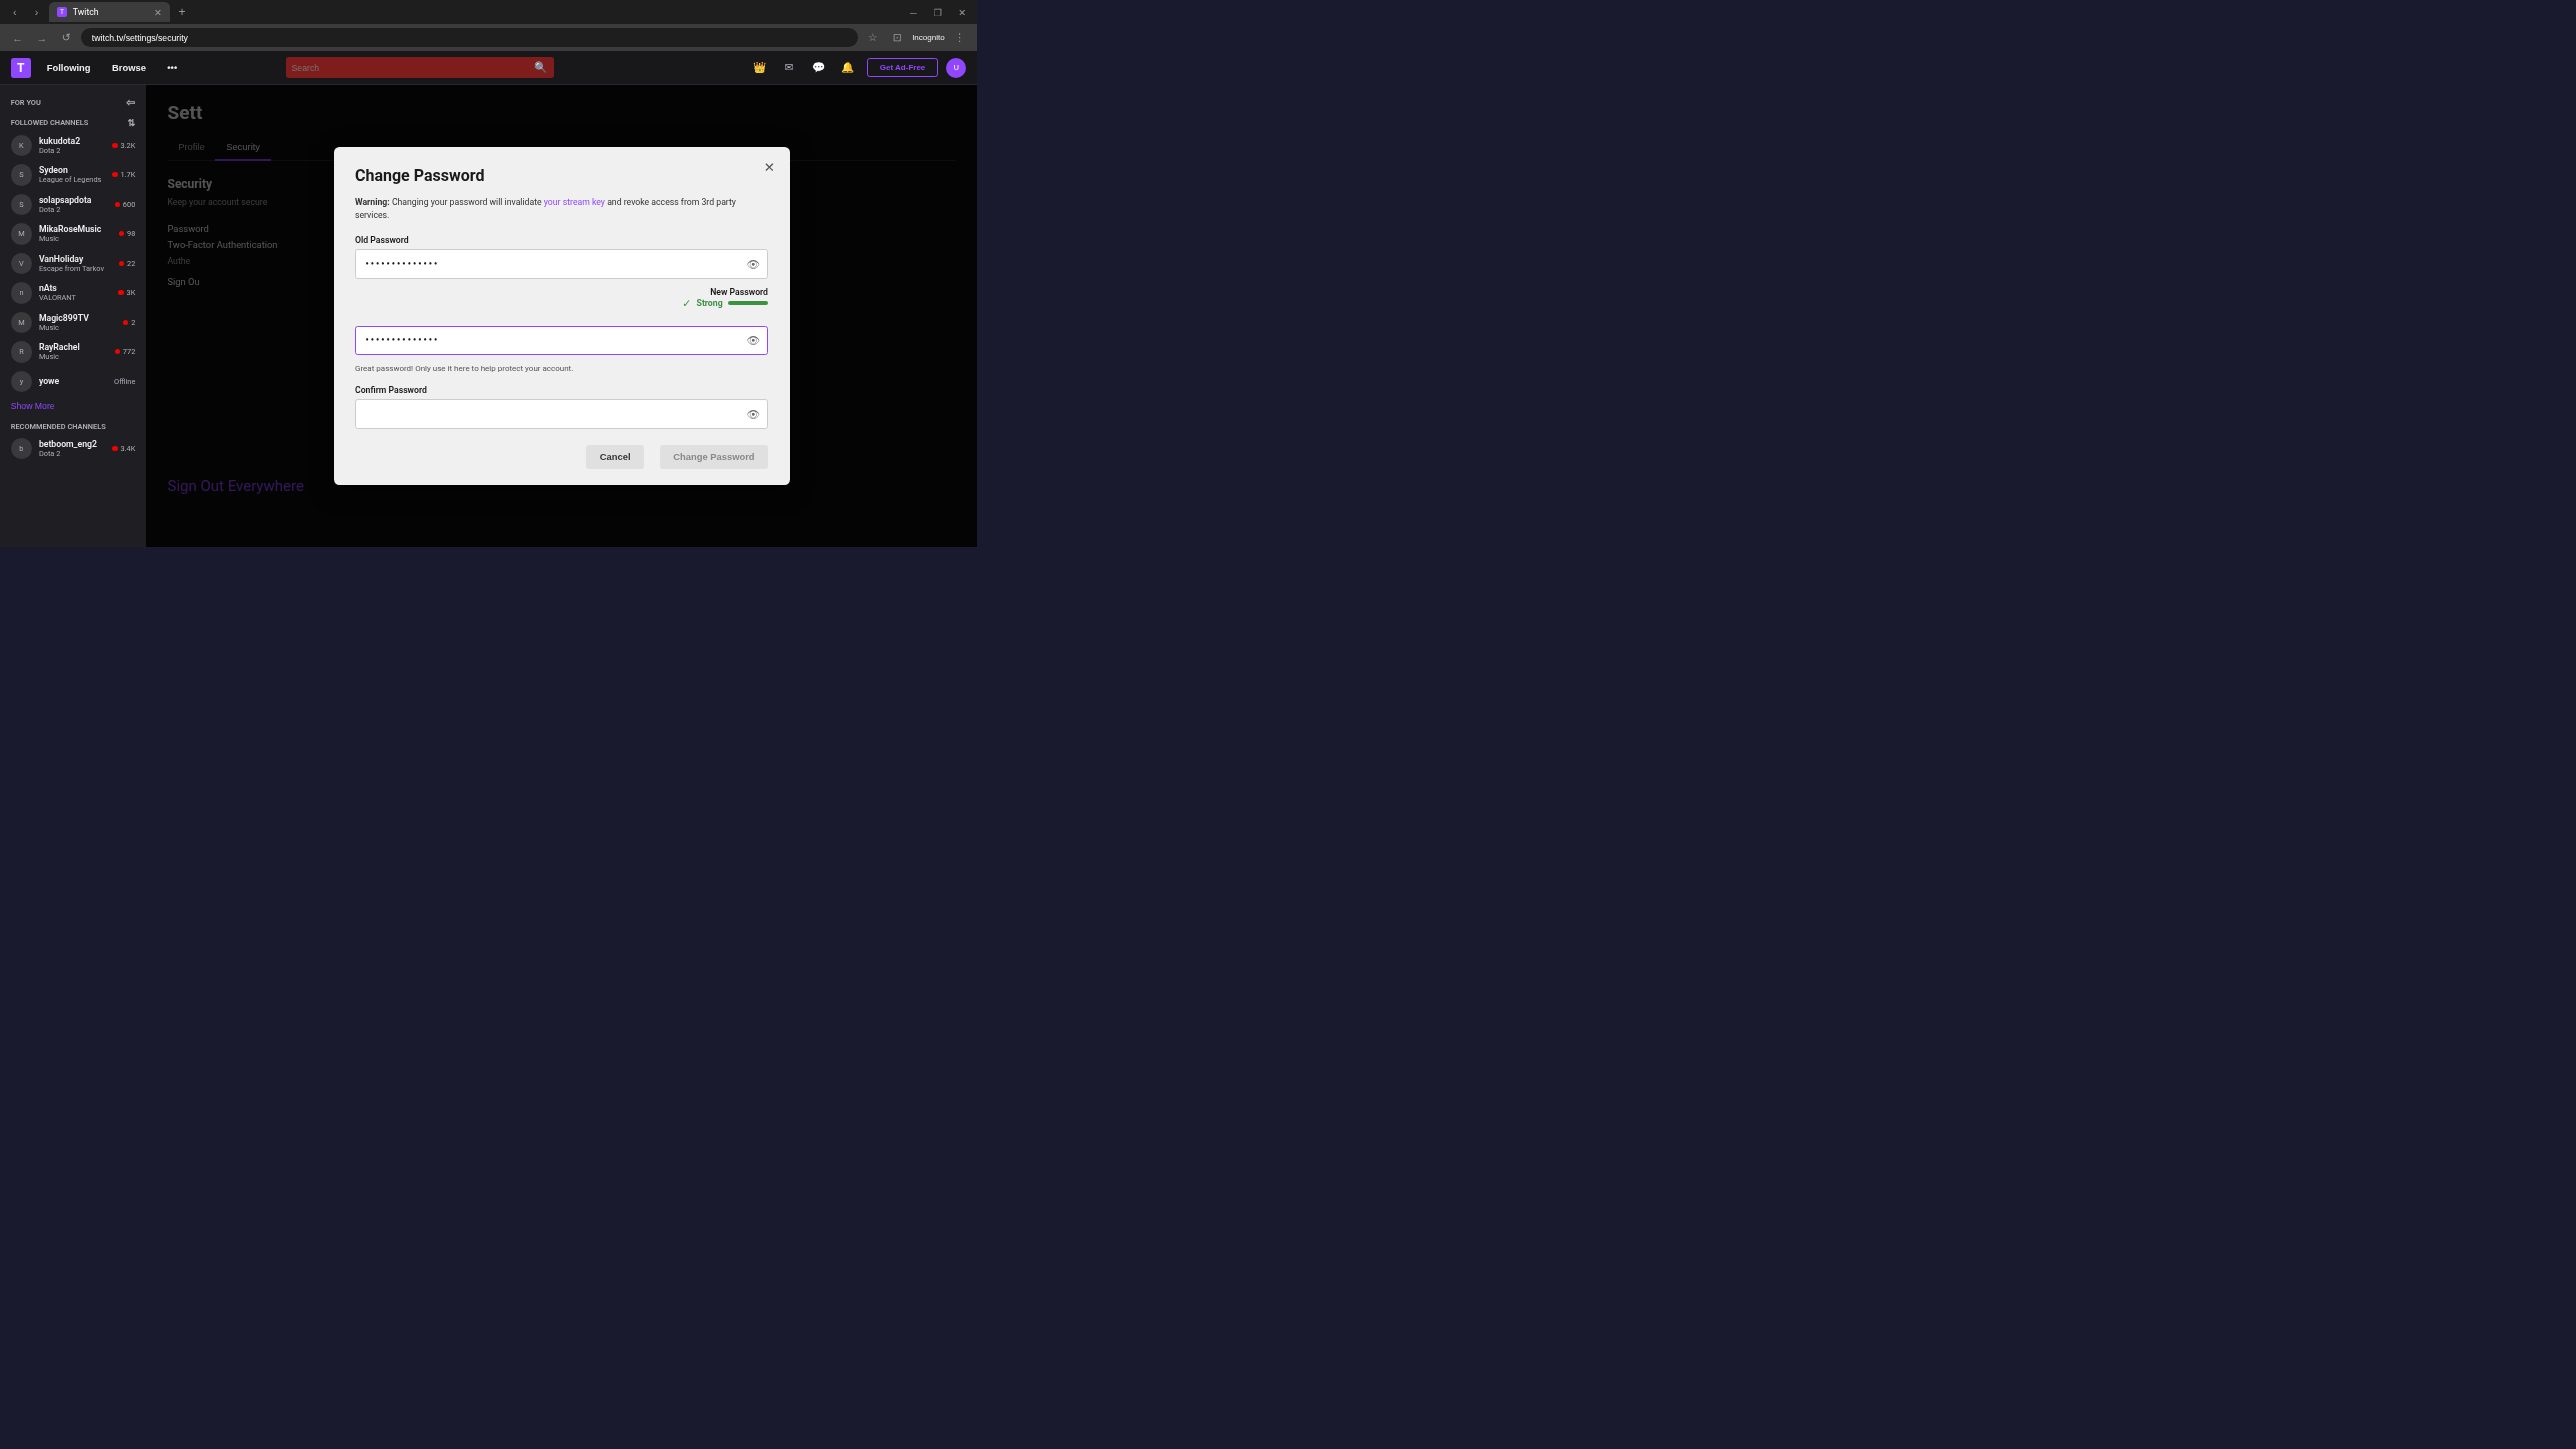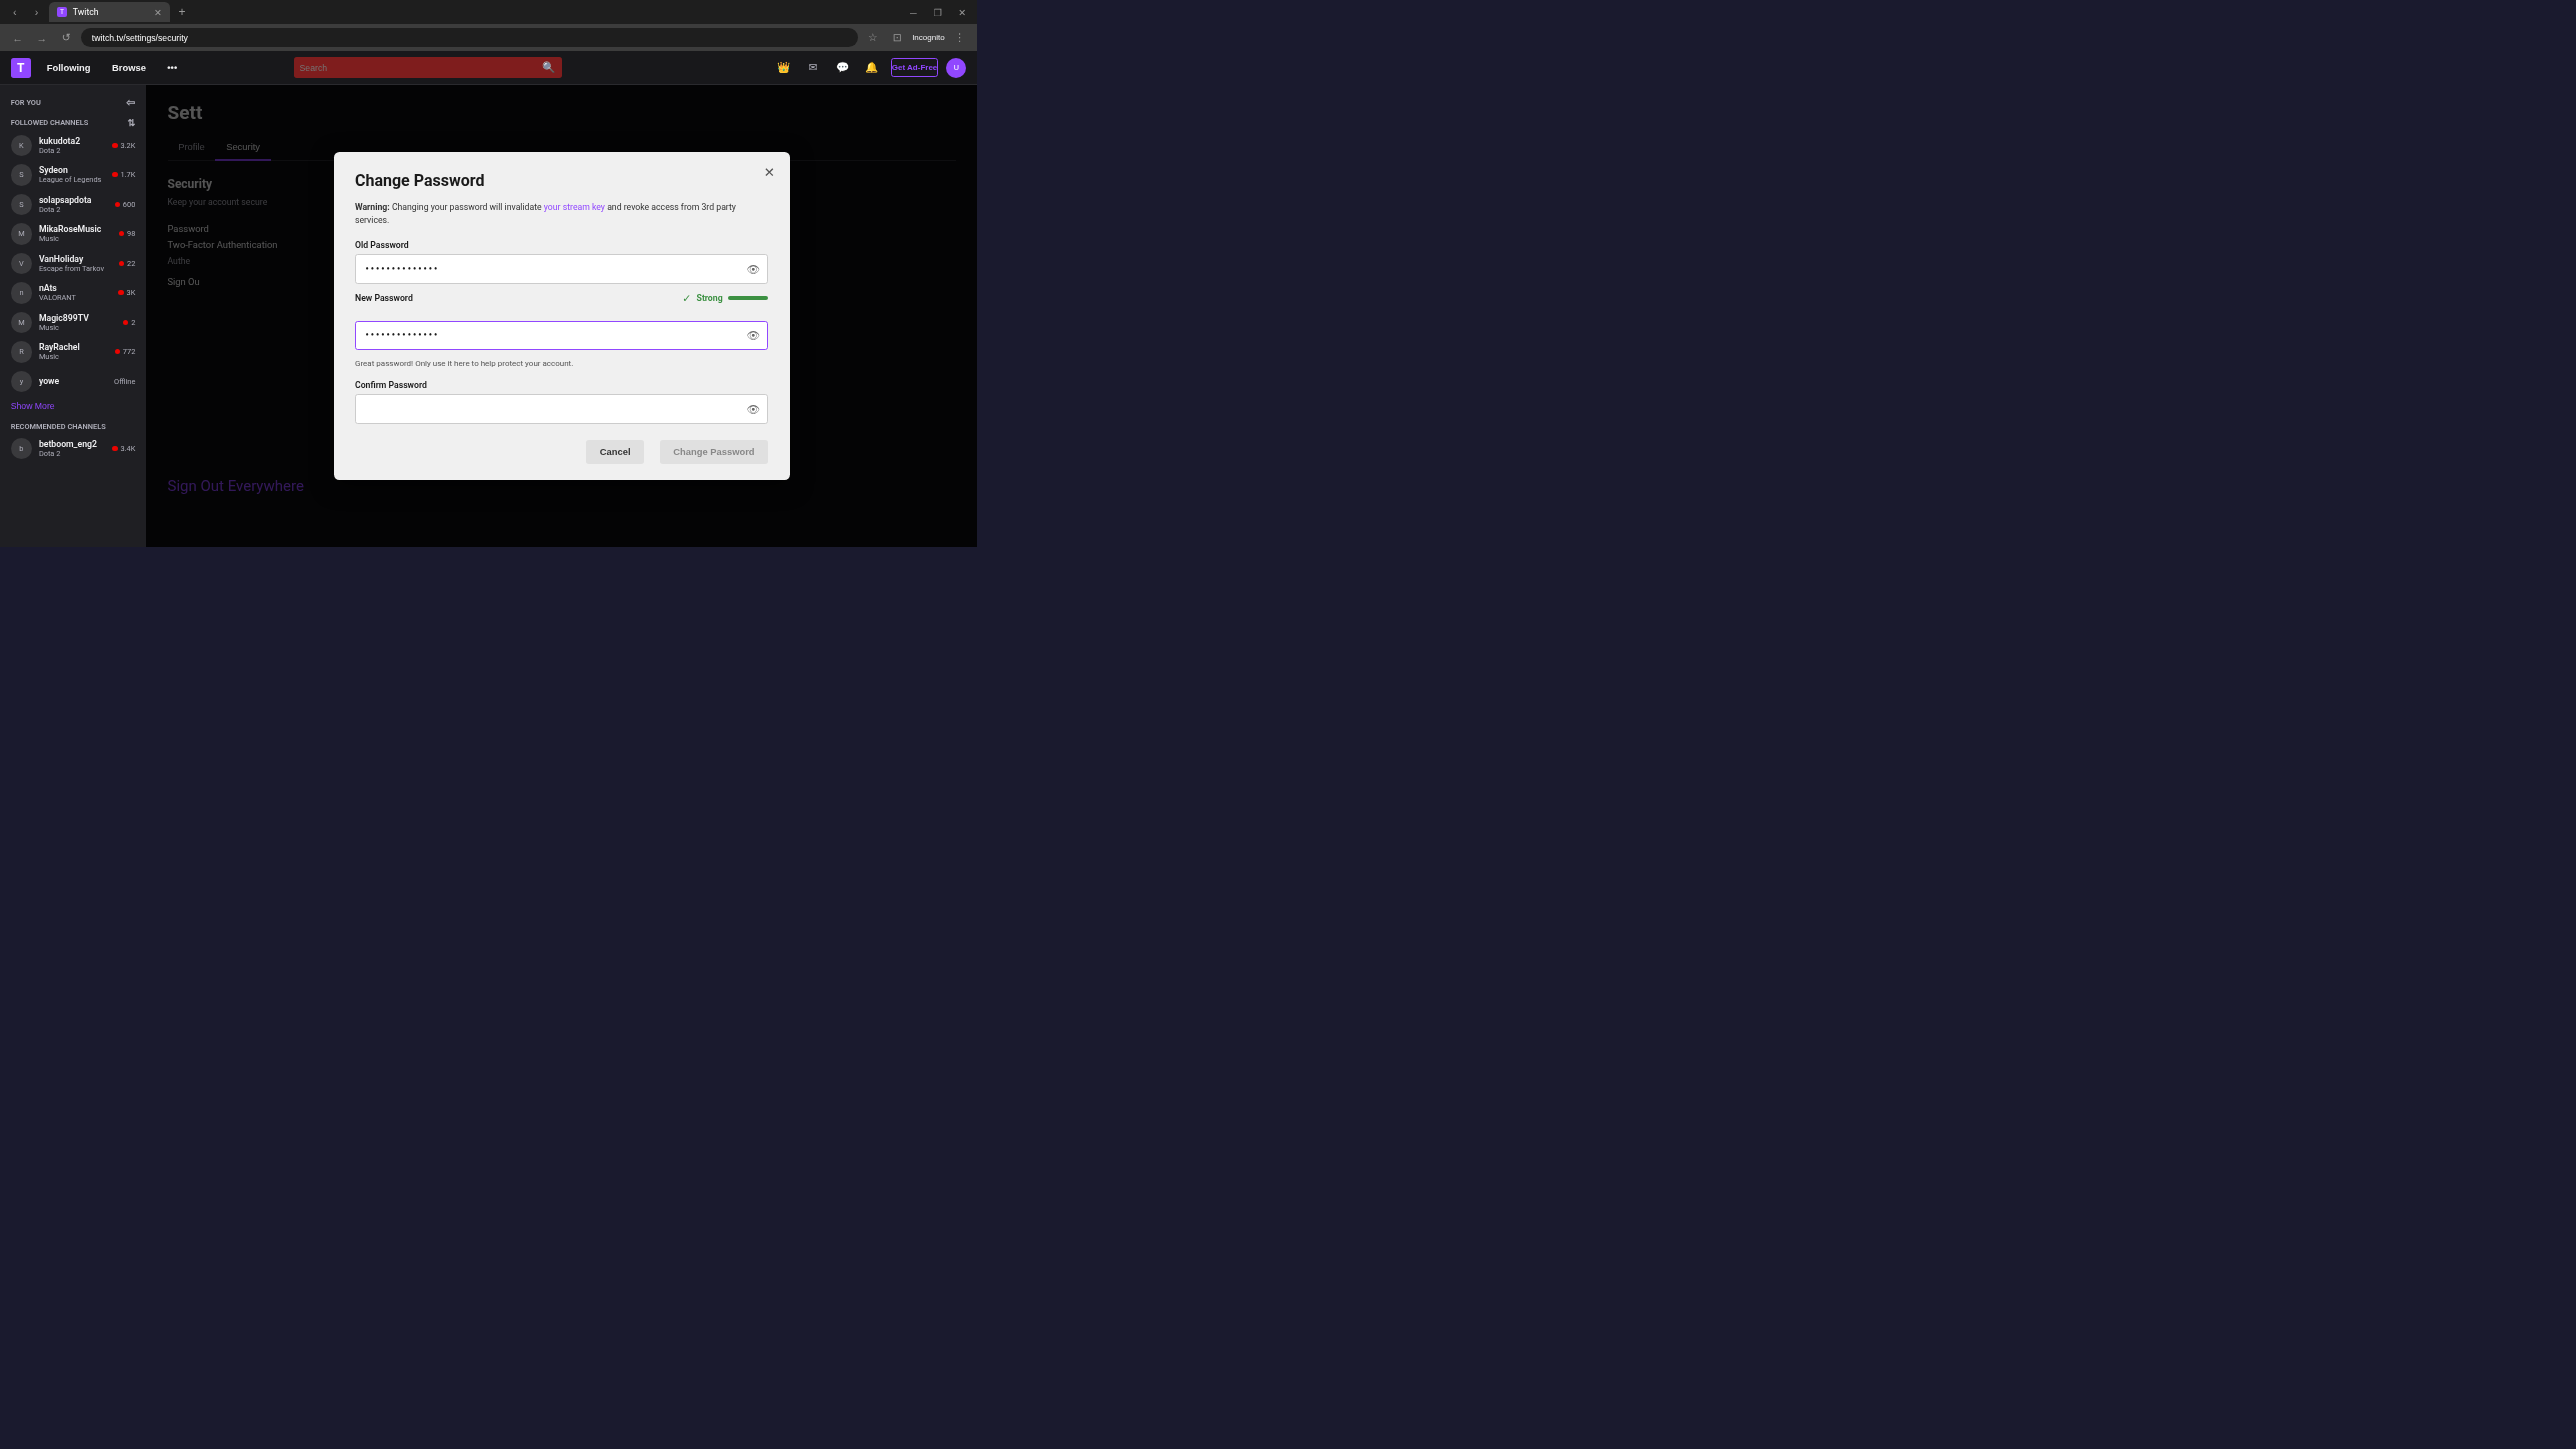--- a/index.html
+++ b/index.html
@@ -218,21 +218,21 @@
       height: 21.5px;
       display: flex;
       align-items: center;
       justify-content: center;
     }
     .get-ad-free-btn {
       background: none;
       border: 0.7px solid #9147ff;
       color: #9147ff;
       border-radius: 2.7px;
-      padding: 4px 0;
+      padding: 4px 12px;
       font-size: 8px;
       font-weight: 600;
       cursor: pointer;
     }
     .avatar {
       width: 20px;
       height: 20px;
       background: #9147ff;
       border-radius: 50%;
       display: flex;
@@ -478,23 +478,24 @@
       top: 50%;
       transform: translateY(-50%);
       background: none;
       border: none;
       cursor: pointer;
       color: #666;
       font-size: 10.7px;
     }
     .field-header {
       display: flex;
-      align-items: center;
+      align-items: flex-end;
       justify-content: space-between;
       margin-bottom: 16px;
+      flex-direction: column;
     }
     .strength-indicator {
       display: flex;
       align-items: center;
       gap: 5.4px;
     }
     .strength-check {
       color: #3c9142;
       font-size: 10.7px;
     }

